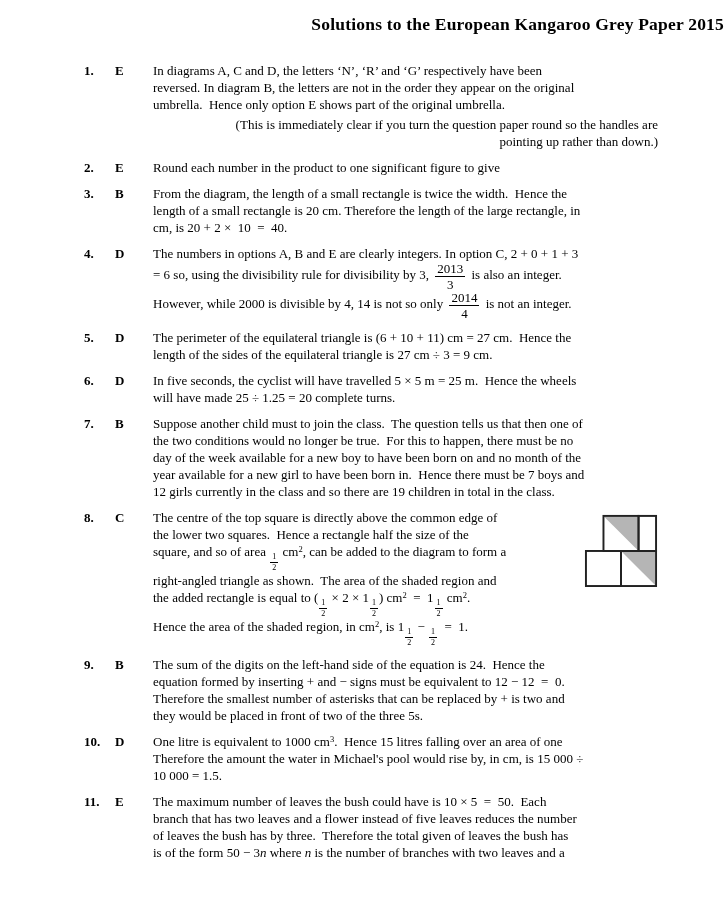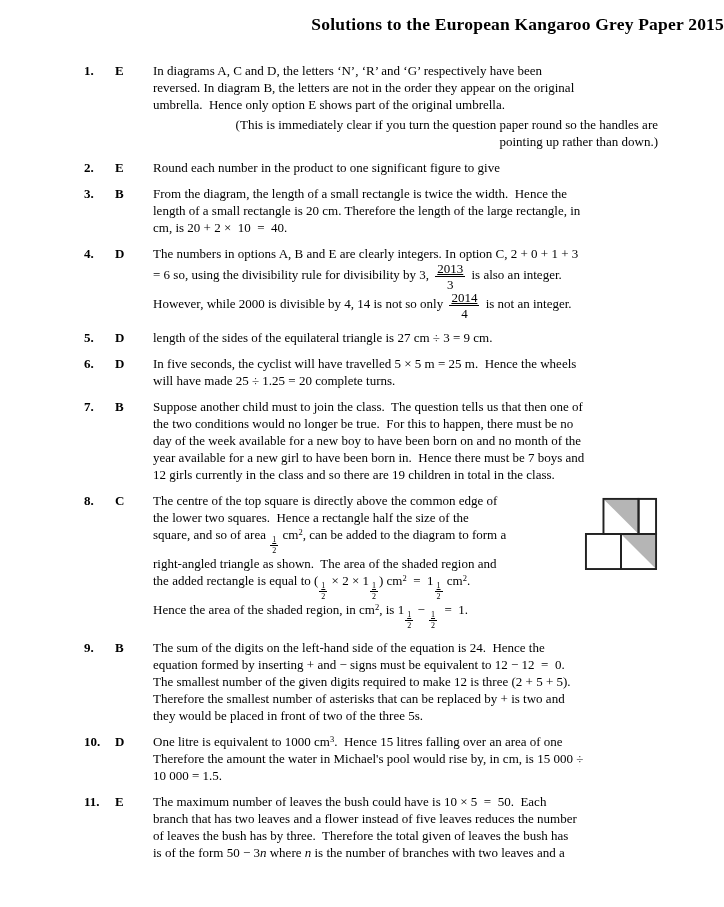--- a/index.html
+++ b/index.html
@@ -24,21 +24,21 @@
   .sol-num { flex: none; width: 22px; font-weight: bold; }
   .sol-ans { flex: none; width: 24px; margin-left: 9px; font-weight: bold; }
   .sol-body { flex: none; margin-left: 14px; width: 505px; }
   .para + .para { margin-top: 3px; text-align: right; }
   .line { white-space: pre-wrap; }
   sup { font-size: 8.5px; line-height: 0; vertical-align: 4px; }
   .frac {
     display: inline-flex; flex-direction: column; align-items: center;
     line-height: 1; vertical-align: middle; text-align: center;
   }
-  .frac .num { border-bottom: 1px solid #000; padding: 0 2px 1px 2px; text-decoration: underline; }
+  .frac .num { border-bottom: 1px solid #000; padding: 0 2px 1px 2px; }
   .frac .den { padding-top: 1px; }
   .frac-sm { font-size: 8px; margin: 0 1px; vertical-align: -3px; }
   .frac-lg { font-size: 13px; margin: 0 3px; }
   .fig { float: right; margin: 2px 0 4px 12px; }
 </style>
 </head>
 <body>
 
 <div class="page">
   <h1 class="title">Solutions to the European Kangaroo Grey Paper 2015</h1>
@@ -96,20 +96,21 @@
           </div>
         </div>
   </div>
 
   <div class="sol-row">
     <div class="sol-num">5.</div>
     <div class="sol-ans">D</div>
     <div class="sol-body">
 
     <div class="para">
+            <div class="line">The perimeter of the equilateral triangle is (6 + 10 + 11) cm = 27 cm.  Hence the</div>
             <div class="line">length of the sides of the equilateral triangle is 27 cm ÷ 3 = 9 cm.</div>
           </div>
         </div>
   </div>
 
   <div class="sol-row">
     <div class="sol-num">6.</div>
     <div class="sol-ans">D</div>
     <div class="sol-body">
 
@@ -159,21 +160,20 @@
   </div>
 
   <div class="sol-row">
     <div class="sol-num">9.</div>
     <div class="sol-ans">B</div>
     <div class="sol-body">
 
     <div class="para">
             <div class="line">The sum of the digits on the left-hand side of the equation is 24.  Hence the</div>
             <div class="line">equation formed by inserting + and − signs must be equivalent to 12 − 12  =  0.</div>
-            <div class="line">The smallest number of the given digits required to make 12 is three (2 + 5 + 5).</div>
             <div class="line">Therefore the smallest number of asterisks that can be replaced by + is two and</div>
             <div class="line">they would be placed in front of two of the three 5s.</div>
           </div>
         </div>
   </div>
 
   <div class="sol-row">
     <div class="sol-num">10.</div>
     <div class="sol-ans">D</div>
     <div class="sol-body">

